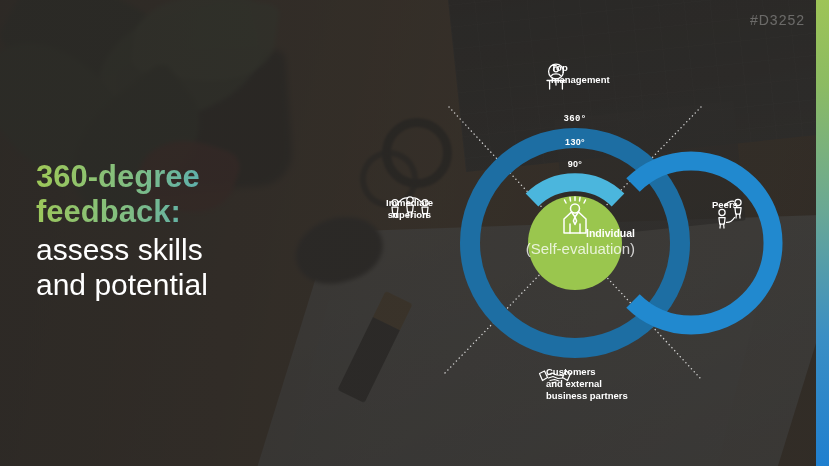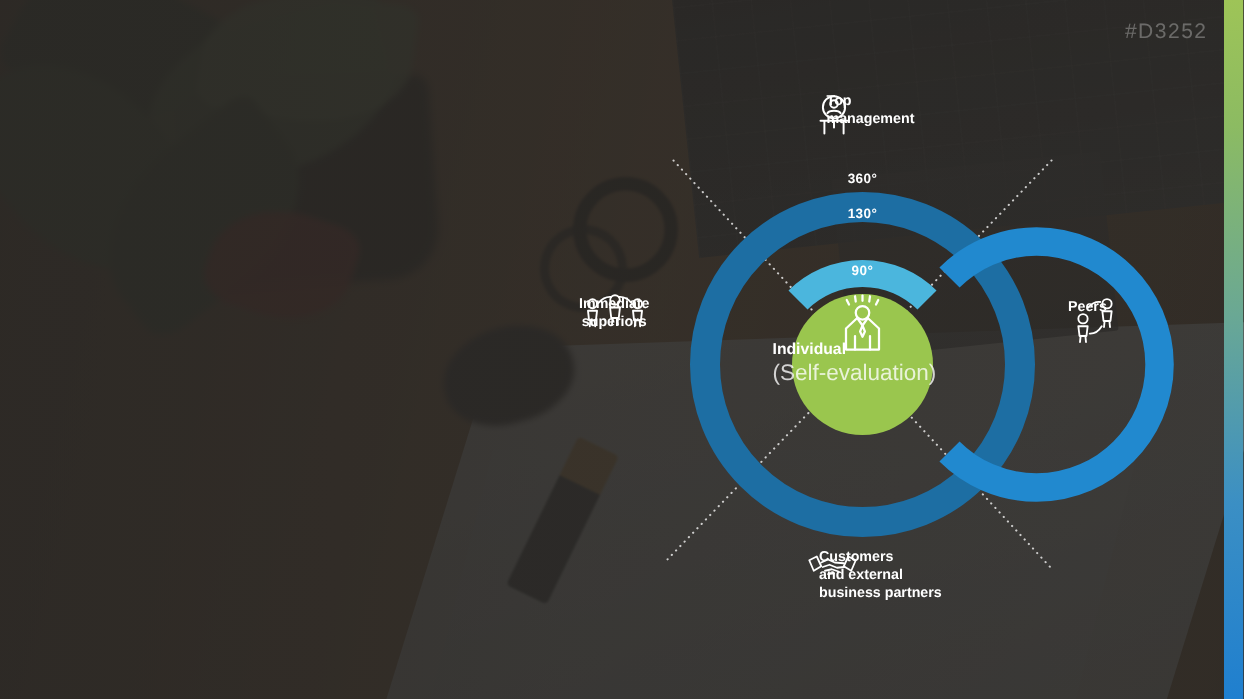--- a/index.html
+++ b/index.html
@@ -101,21 +101,21 @@
   .diagram { position:absolute; left:0; top:0; width:829px; height:466px; }
   .diagram svg { position:absolute; left:0; top:0; }
 
   .ring-label {
     position:absolute; color:#ffffff; font-size:9px; font-weight:bold;
     transform:translate(-50%,-50%); letter-spacing:.3px; white-space:nowrap;
   }
 
   .center-text {
     position:absolute; left:575px; top:243px; transform:translate(-50%,-50%);
-    text-align:left; width:120px; pointer-events:none;
+    text-align:right; width:120px; pointer-events:none;
   }
   .center-text .ct-title { display:block; color:#ffffff; font-size:10.5px; font-weight:bold; line-height:1.25; }
   .center-text .ct-sub   { display:block; color:rgba(255,255,255,.78); font-size:15px; line-height:1.25; }
 
   
   .node { position:absolute; display:flex; align-items:center; gap:8px; }
   .node .node-label { color:#ffffff; font-size:9.5px; font-weight:bold; line-height:1.28; white-space:pre-line; }
   .node-icon { flex:0 0 auto; }
 
   .node-top      { left:543px; top:62px; }
@@ -149,20 +149,26 @@
 
     <div class="cable"></div>
     <div class="cable2"></div>
     <div class="mouse"></div>
     <div class="pen"></div>
 
     <div class="bg-overlay"></div>
     <div class="bg-overlay2"></div>
   </div>
 
+  <div class="headline">
+    <span class="hl-bold">360-degree
+feedback:</span>
+    <span class="hl-light">assess skills
+and potential</span>
+  </div>
 
   <div class="diagram">
 
     <svg width="829" height="466" viewBox="0 0 829 466">
       <defs>
 
         <style>
           .dotline { stroke:#ffffff; stroke-width:1.4; stroke-linecap:round;
                      stroke-dasharray:0.1 4; opacity:.75; }
         </style>
@@ -194,23 +200,23 @@
         <path d="M -3.5 -2 L 0 3 L 3.5 -2"></path>
         <path d="M 0 3 L -1.6 7 L 0 10.5 L 1.6 7 Z"></path>
 
         <path d="M -3.5 -2 L -11 5 L -11 19 L 11 19 L 11 5 L 3.5 -2"></path>
 
         <line x1="-5" y1="10" x2="-5" y2="19"></line>
         <line x1="5" y1="10" x2="5" y2="19"></line>
       </g>
     </svg>
 
-    <div class="ring-label" style="left:575px; top:119px;">360°</div>
+    <div class="ring-label" style="left:575px; top:119px;font-family:Liberation Mono, monospace;">360°</div>
     <div class="ring-label" style="left:575px; top:142px;">130°</div>
-    <div class="ring-label" style="left:575px; top:180px;text-align:right;">90°</div>
+    <div class="ring-label" style="left:575px; top:164px;text-align:right;">90°</div>
 
     <div class="center-text">
       <span class="ct-title">Individual</span>
       <span class="ct-sub">(Self-evaluation)</span>
     </div>
 
     <div class="node node-top">
       <span class="node-icon">
         <svg width="26" height="30" viewBox="0 0 26 30" fill="none" stroke="#ffffff" stroke-width="1.3" stroke-linecap="round" stroke-linejoin="round">
           <circle cx="13" cy="9.5" r="7.4"></circle>

